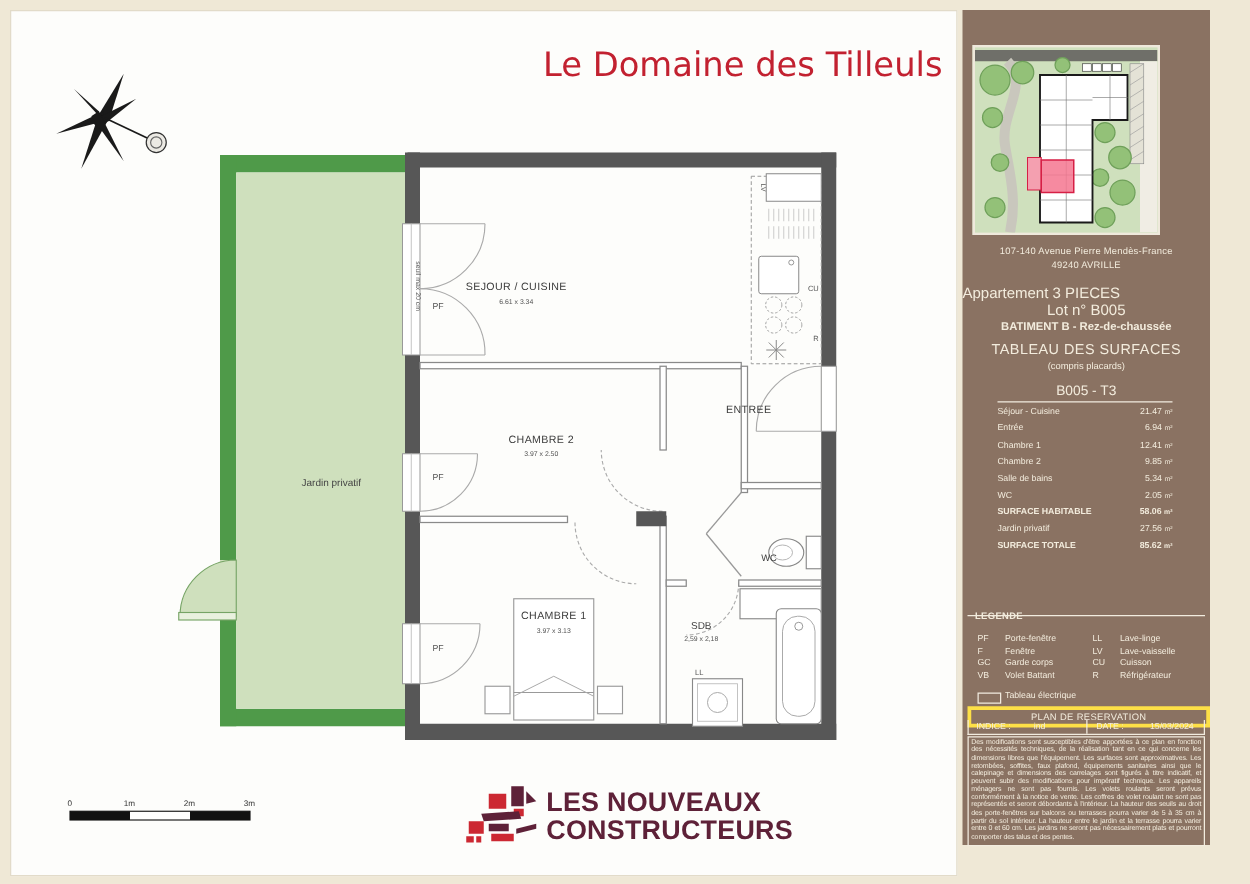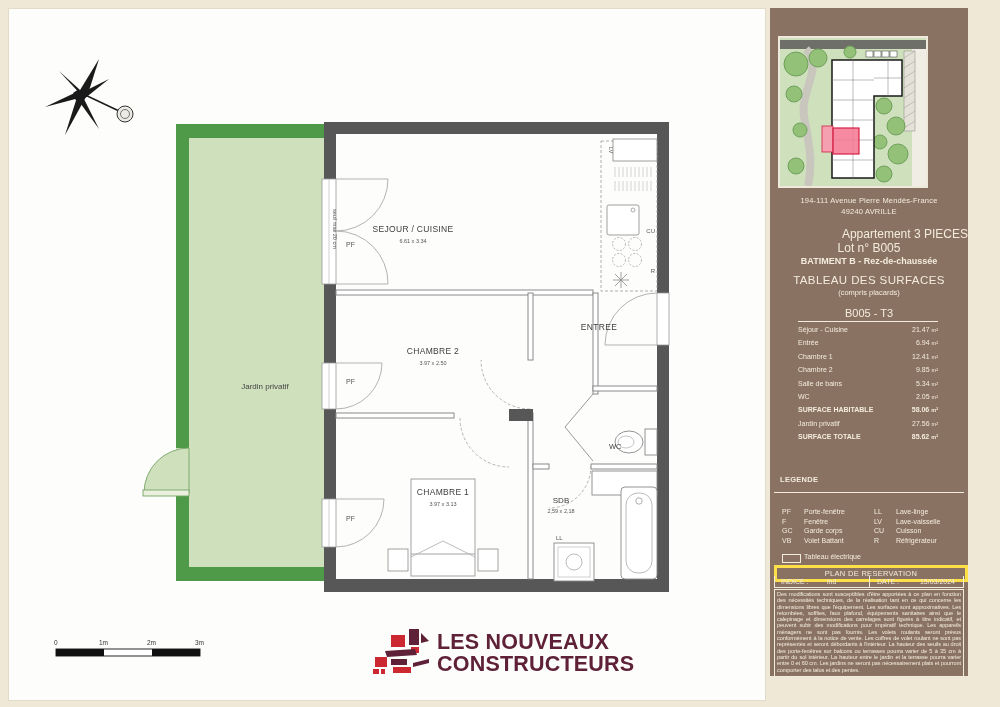--- a/index.html
+++ b/index.html
@@ -15,35 +15,35 @@
   #logo-icon{position:absolute;left:362px;top:618px;}
   .logo-text{position:absolute;left:428px;font-weight:800;font-size:21.5px;line-height:1;
     color:#5e2138;letter-spacing:0.2px;font-family:"Liberation Sans",sans-serif;}
   .logo-l1{top:623px;} .logo-l2{top:645px;}
   
   #sidebar{position:absolute;left:770px;top:8px;width:198px;height:668px;background:#8a7262;color:#f3ecdd;}
   #sidebar .abs{position:absolute;}
   #map-frame{position:absolute;left:8px;top:28px;width:146px;height:148px;background:#cfe0bd;border:2px solid #efe9dc;}
   .addr{left:0;width:198px;text-align:center;font-size:7.5px;letter-spacing:.2px;}
   .addr1{top:188px;} .addr2{top:199px;}
-  .apt1{left:0;top:219px;width:198px;text-align:right;font-size:12px;}
+  .apt1{left:0;top:219px;width:198px;text-align:left;font-size:12px;}
   .apt2{left:0;top:233px;width:198px;text-align:center;font-size:12px;}
   .apt3{left:0;top:248px;width:198px;text-align:center;font-size:9px;font-weight:bold;}
   .tds{left:0;top:266px;width:198px;text-align:center;font-size:11.5px;letter-spacing:.4px;}
   .tds-sub{left:0;top:280px;width:198px;text-align:center;font-size:7.5px;}
   .unitcode{left:0;top:299px;width:198px;text-align:center;font-size:11px;}
   .code-rule{left:28px;top:313px;width:140px;border-top:1px solid #f2ecdf;height:0;}
   #surface-table{position:absolute;left:0;top:316px;width:198px;}
   .srow{position:relative;height:13.4px;font-size:7px;}
   .srow .sl{position:absolute;left:28px;top:2px;}
   .srow .sv{position:absolute;right:30px;top:2px;width:70px;text-align:right;}
   .srow .unit{font-size:5.5px;margin-left:2px;}
   .srow.bold{font-weight:bold;}
   .sep{left:4px;top:484px;width:190px;border-top:1px solid #f2ecdf;height:0;}
-  .legende-title{left:10px;top:467px;font-size:7.5px;font-weight:bold;letter-spacing:.3px;}
+  .legende-title{left:10px;top:480px;font-size:7.5px;font-weight:bold;letter-spacing:.3px;}
   .lg{font-size:7px;}
   .lg-abbr-l{left:12px;} .lg-lab-l{left:34px;} .lg-abbr-r{left:104px;} .lg-lab-r{left:126px;}
   .lr0{top:500px;} .lr1{top:509.5px;} .lr2{top:519px;} .lr3{top:528.5px;}
   .elec-box{left:12px;top:546px;width:17px;height:7px;border:1px solid #f2ecdf;}
   .elec-lab{left:34px;top:545px;font-size:7px;}
   .resa-bar{left:4px;top:557px;width:188px;height:11px;border:3px solid #fde047;
     text-align:center;font-size:7.5px;line-height:11px;letter-spacing:.3px;}
   .ind-row{left:4px;top:568px;width:188px;height:11px;border:1px solid #f2ecdf;border-top:none;font-size:7px;line-height:11px;}
   .ind-cell{position:absolute;left:0;top:0;width:94px;height:11px;border-right:1px solid #f2ecdf;}
   .ind-lab{position:absolute;left:6px;} .ind-val{position:absolute;left:52px;}
@@ -230,20 +230,21 @@
         <text x="45" y="636" font-size="6.5" fill="#333">0</text>
         <text x="90" y="636" font-size="6.5" fill="#333">1m</text>
         <text x="138" y="636" font-size="6.5" fill="#333">2m</text>
         <text x="186" y="636" font-size="6.5" fill="#333">3m</text>
         <rect x="47" y="640" width="144" height="7" fill="#fff" stroke="#111" stroke-width="0.9"></rect>
         <rect x="47" y="640" width="48" height="7" fill="#111"></rect>
         <rect x="143" y="640" width="48" height="7" fill="#111"></rect>
       </g>
     </svg>
 
+    <div class="title-line1">Le Domaine des Tilleuls</div>
 
     <svg id="logo-icon" width="62" height="50" viewBox="0 0 62 50">
       <rect x="38" y="2" width="10" height="16" fill="#5e2138"></rect>
       <rect x="20" y="8" width="14" height="12" fill="#cc2832"></rect>
       <rect x="40" y="20" width="8" height="6" fill="#cc2832"></rect>
       <polygon points="50,6 58,14 50,16" fill="#5e2138"></polygon>
       <polygon points="14,24 44,22 46,28 16,30" fill="#5e2138"></polygon>
       <rect x="4" y="30" width="12" height="10" fill="#cc2832"></rect>
       <rect x="20" y="32" width="16" height="6" fill="#5e2138"></rect>
       <rect x="2" y="42" width="6" height="5" fill="#cc2832"></rect>
@@ -304,21 +305,21 @@
           <rect x="86" y="13" width="7" height="6"></rect>
             <rect x="94" y="13" width="7" height="6"></rect>
           <rect x="102" y="13" width="7" height="6"></rect>
             <rect x="110" y="13" width="7" height="6"></rect>
         </g>
         <rect x="42" y="88" width="11" height="26" fill="#f4a0b0" stroke="#d61f45" stroke-width="0.8"></rect>
         <rect x="53" y="90" width="26" height="26" fill="#f4758f" fill-opacity="0.85" stroke="#d61f45" stroke-width="1.2"></rect>
       </svg>
     </div>
 
-    <div class="abs addr addr1">194-111 Avenue Pierre Mendès-France</div>
+    <div class="abs addr addr1">107-140 Avenue Pierre Mendès-France</div>
     <div class="abs addr addr2">49240 AVRILLE</div>
 
     <div class="abs apt1">Appartement 3 PIECES</div>
     <div class="abs apt2">Lot n° B005</div>
     <div class="abs apt3">BATIMENT B - Rez-de-chaussée</div>
 
     <div class="abs tds">TABLEAU DES SURFACES</div>
     <div class="abs tds-sub">(compris placards)</div>
     <div class="abs unitcode">B005 - T3</div>
     <div class="abs code-rule"></div>

